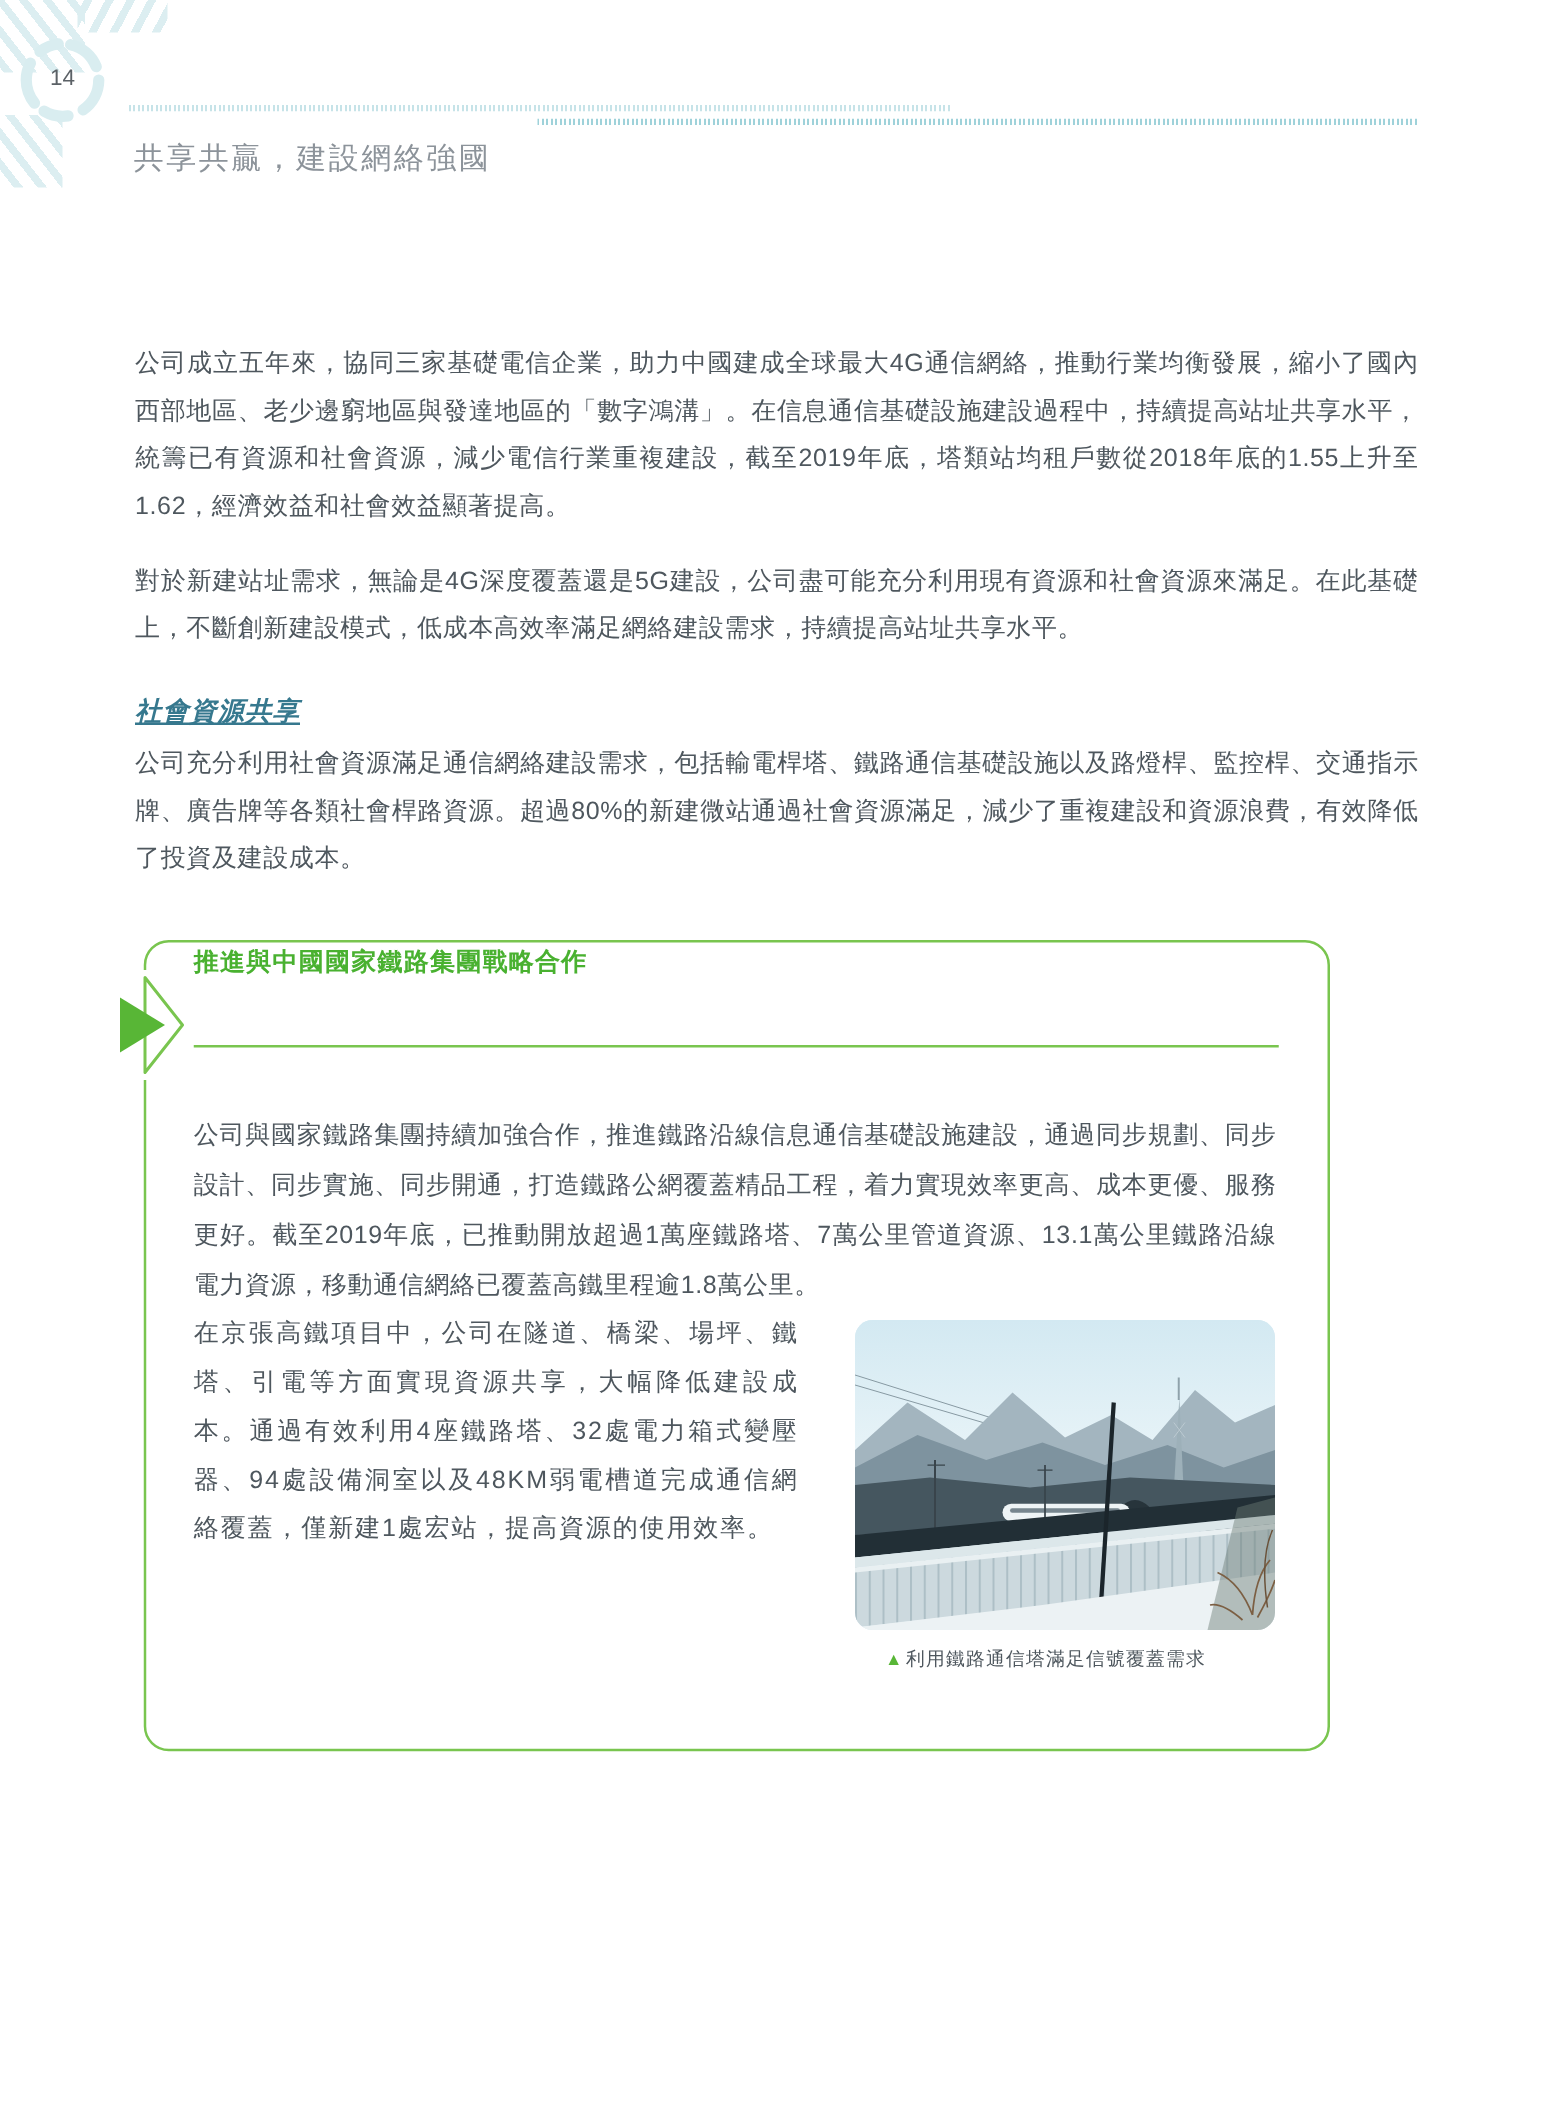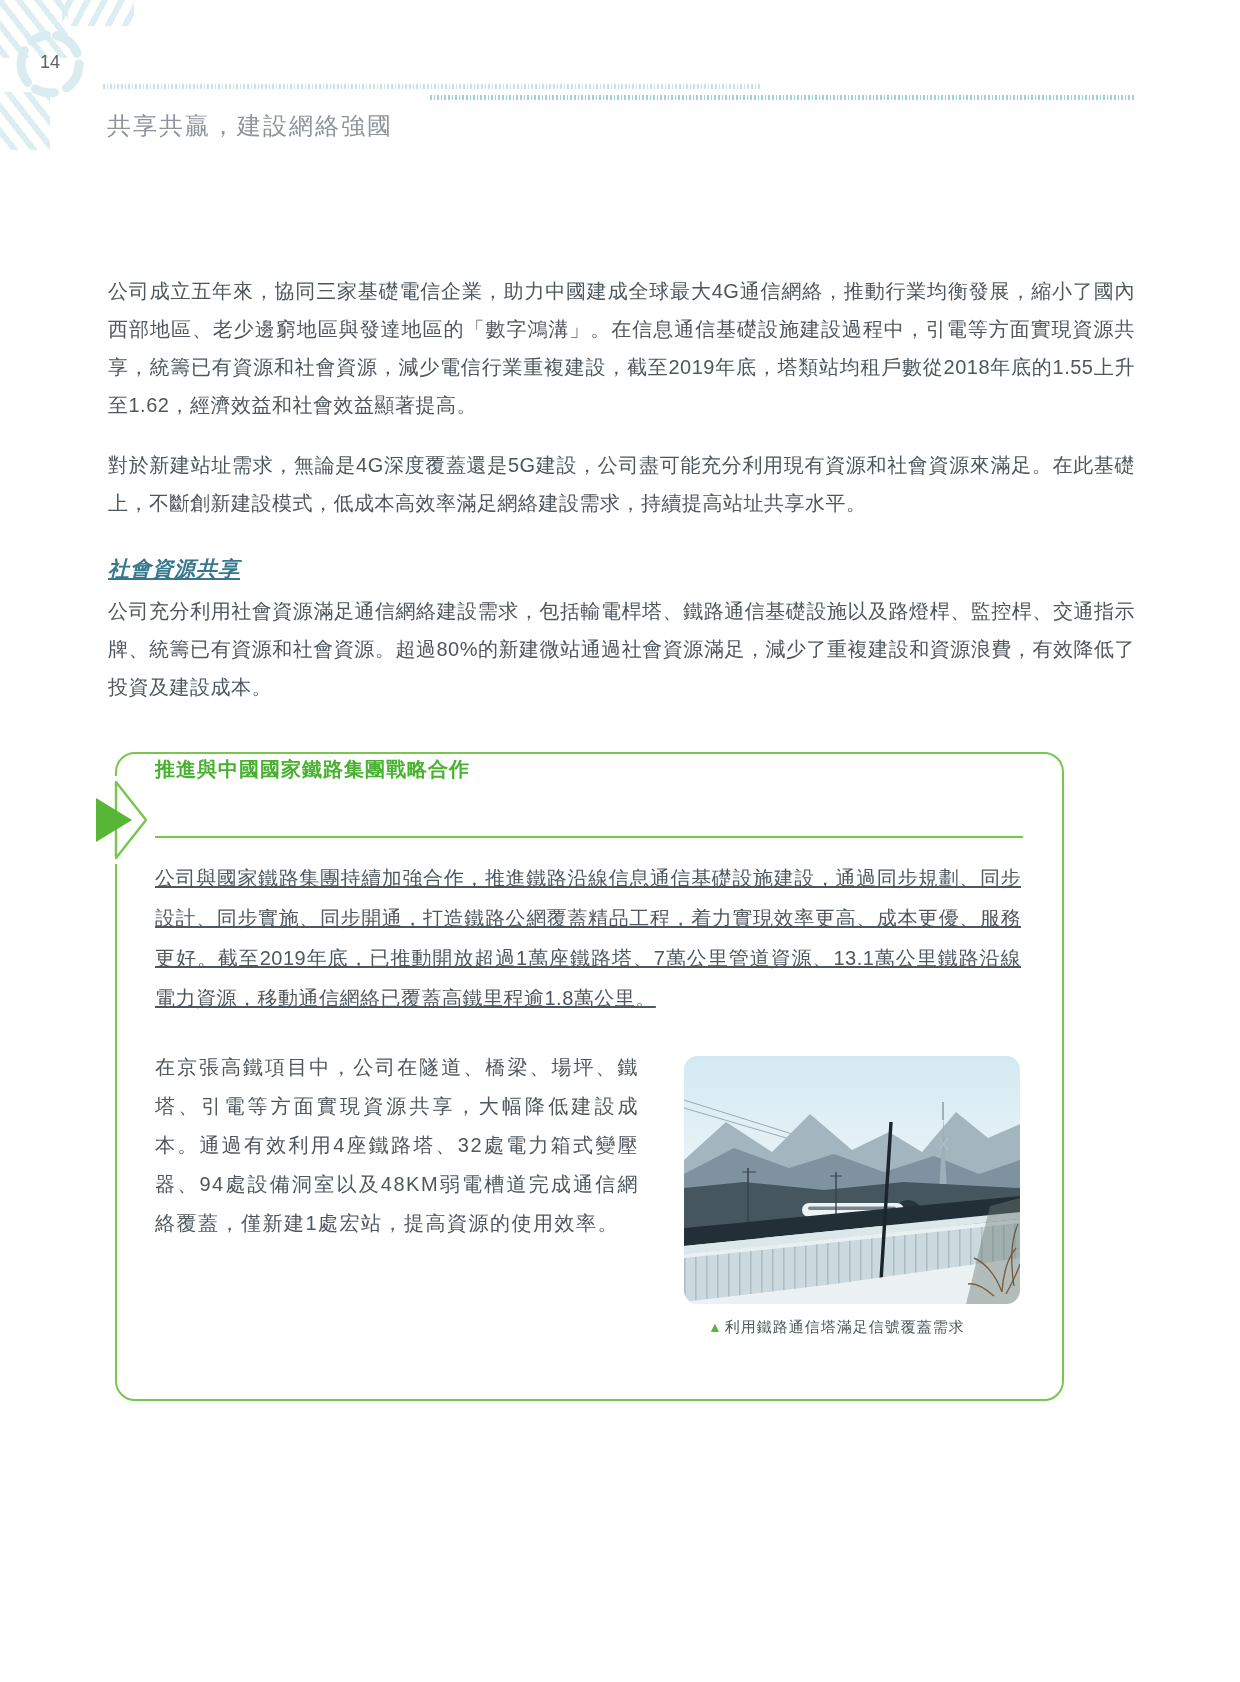--- a/index.html
+++ b/index.html
@@ -58,21 +58,21 @@
   .case-title{
     position:absolute;left:155px;top:756px;
     font-size:20px;font-weight:bold;color:#49b130;letter-spacing:1px;text-align:right;
   }
   .case-rule{position:absolute;left:155px;top:836px;width:868px;height:2px;background:#79c54f;}
   .case-arrow{position:absolute;left:94px;top:774px;width:72px;height:92px;}
   .case-para{
     position:absolute;font-size:20px;color:#4e575e;
     text-align:justify;text-justify:inter-ideograph;letter-spacing:.5px;
   }
-  .cp1{left:155px;top:858px;width:866px;line-height:40px;text-decoration:underline;}
+  .cp1{left:155px;top:888px;width:866px;line-height:40px;}
   .cp2{left:155px;top:1048px;width:484px;line-height:39px;letter-spacing:1.5px;}
   
   .figure{
     position:absolute;left:684px;top:1056px;width:336px;height:248px;
     border-radius:14px;overflow:hidden;background:#dfeef4;
   }
   .figure svg{display:block;width:100%;height:100%;}
   .caption{
     position:absolute;left:708px;top:1318px;width:336px;
     text-align:left;font-size:15px;color:#4e575e;letter-spacing:1px;
@@ -92,24 +92,24 @@
       <circle cx="38" cy="38" r="29" fill="none" stroke="#d9edf0" stroke-width="9" stroke-linecap="round" stroke-dasharray="28 13 20 10 34 12 16 10"></circle>
     </svg>
   </div>
   <div class="page-number">14</div>
 
   <div class="divider one"></div>
   <div class="divider two"></div>
 
   <div class="chapter-title">共享共贏，建設網絡強國</div>
 
-  <div class="para p1">公司成立五年來，協同三家基礎電信企業，助力中國建成全球最大4G通信網絡，推動行業均衡發展，縮小了國內西部地區、老少邊窮地區與發達地區的「數字鴻溝」。在信息通信基礎設施建設過程中，引電等方面實現資源共享，統籌已有資源和社會資源，減少電信行業重複建設，截至2019年底，塔類站均租戶數從2018年底的1.55上升至1.62，經濟效益和社會效益顯著提高。</div>
+  <div class="para p1">公司成立五年來，協同三家基礎電信企業，助力中國建成全球最大4G通信網絡，推動行業均衡發展，縮小了國內西部地區、老少邊窮地區與發達地區的「數字鴻溝」。在信息通信基礎設施建設過程中，持續提高站址共享水平，統籌已有資源和社會資源，減少電信行業重複建設，截至2019年底，塔類站均租戶數從2018年底的1.55上升至1.62，經濟效益和社會效益顯著提高。</div>
   <div class="para p2">對於新建站址需求，無論是4G深度覆蓋還是5G建設，公司盡可能充分利用現有資源和社會資源來滿足。在此基礎上，不斷創新建設模式，低成本高效率滿足網絡建設需求，持續提高站址共享水平。</div>
   <div class="subheading">社會資源共享</div>
-  <div class="para p3">公司充分利用社會資源滿足通信網絡建設需求，包括輸電桿塔、鐵路通信基礎設施以及路燈桿、監控桿、交通指示牌、統籌已有資源和社會資源。超過80%的新建微站通過社會資源滿足，減少了重複建設和資源浪費，有效降低了投資及建設成本。</div>
+  <div class="para p3">公司充分利用社會資源滿足通信網絡建設需求，包括輸電桿塔、鐵路通信基礎設施以及路燈桿、監控桿、交通指示牌、廣告牌等各類社會桿路資源。超過80%的新建微站通過社會資源滿足，減少了重複建設和資源浪費，有效降低了投資及建設成本。</div>
 
   <div class="case-box"></div>
 
   <div class="case-arrow">
     <svg viewBox="0 0 72 92" width="72" height="92">
       <rect x="18" y="2" width="9" height="88" fill="#ffffff"></rect>
       <polygon points="22,8 52,46 22,84" fill="#ffffff" stroke="#79c54f" stroke-width="2.4" stroke-linejoin="round"></polygon>
       <polygon points="2,24 38,46 2,68" fill="#58b636"></polygon>
     </svg>
   </div>

